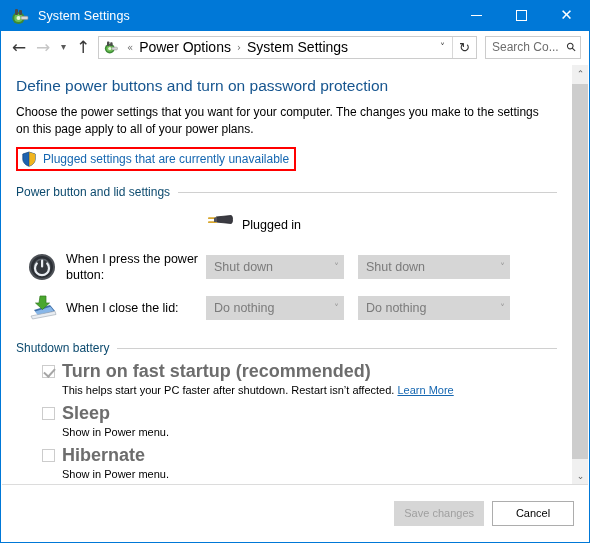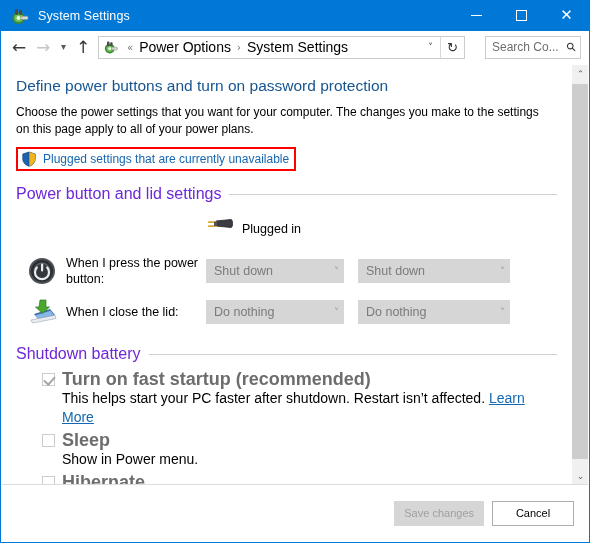--- a/index.html
+++ b/index.html
@@ -82,21 +82,21 @@
     padding: 0 2px;
     white-space: nowrap;
   }
   .crumb-sep { font-size: 10px; color: #6d6d6d; padding: 0 4px; font-family: "DejaVu Sans", sans-serif; }
   .crumb-chev-end { margin-left: auto; font-size: 10px; color: #4a4a4a; padding: 0 7px; font-family: "DejaVu Sans", sans-serif; }
   .addr-div { width: 1px; height: 21px; background: #d8d8d8; }
   .refresh { font-size: 13px; color: #333; padding: 0 6px; font-family: "DejaVu Sans", sans-serif; }
   .searchbox {
     width: 96px; height: 23px;
     border: 1px solid #cccccc;
-    margin-left: 20px;
+    margin-left: 8px;
     display: flex; align-items: center;
     padding: 0 4px 0 6px;
     flex: none;
   }
   .search-ph { font-size: 12px; color: #6d6d6d; white-space: nowrap; flex:1; }
   .search-icon { font-size: 12px; color: #333; transform: rotate(-45deg); font-family: "DejaVu Sans", sans-serif; }
 
   
   .content {
     position: absolute;
@@ -127,21 +127,21 @@
     border: 2px solid #ff0000;
     padding: 2px 5px 2px 3px;
     margin-bottom: 11px;
   }
   .shield { width: 16px; height: 16px; margin-right: 6px; flex: none; }
   .uac-link { font-size: 12px; color: #1667b1; cursor: pointer; }
 
   .group { margin-top: 3px; }
   .group-head {
     display: flex; align-items: center;
-    font-size: 16px; color: #6d28d9;
+    font-size: 12px; color: #0c4a6e;
     margin-bottom: 4px;
   }
   .group-head .lbl { white-space: nowrap; padding-right: 8px; }
   .group-head .rule { flex: 1; height: 1px; background: #d0d0d0; }
 
   
   .ptable { margin-top: 6px; width: 100%; }
   .prow { display: flex; align-items: center; }
   .col-label { width: 190px; display: flex; align-items: center; padding-left: 10px; }
   .col-a { width: 152px; padding-right: 14px; }
@@ -179,21 +179,21 @@
   .cbox.checked::after {
     content: "";
     position: absolute;
     left: 3px; top: 0px;
     width: 5px; height: 9px;
     border: solid #a6a6a6;
     border-width: 0 2px 2px 0;
     transform: rotate(42deg);
   }
   .cb-label { font-size: 18px; color: #6d6d6d; font-weight: bold; }
-  .sub-line { font-size: 14px; color: #000000; padding-left: 20px; line-height: 19px; }
+  .sub-line { font-size: 11px; color: #000000; padding-left: 20px; line-height: 19px; }
   .inline-link { color: #1667b1; text-decoration: underline; cursor: pointer; }
 
   
   .vscroll {
     position: absolute;
     right: 0; top: 0; bottom: 0;
     width: 17px;
     background: #f0f0f0;
     border-left: 1px solid #ffffff;
   }

